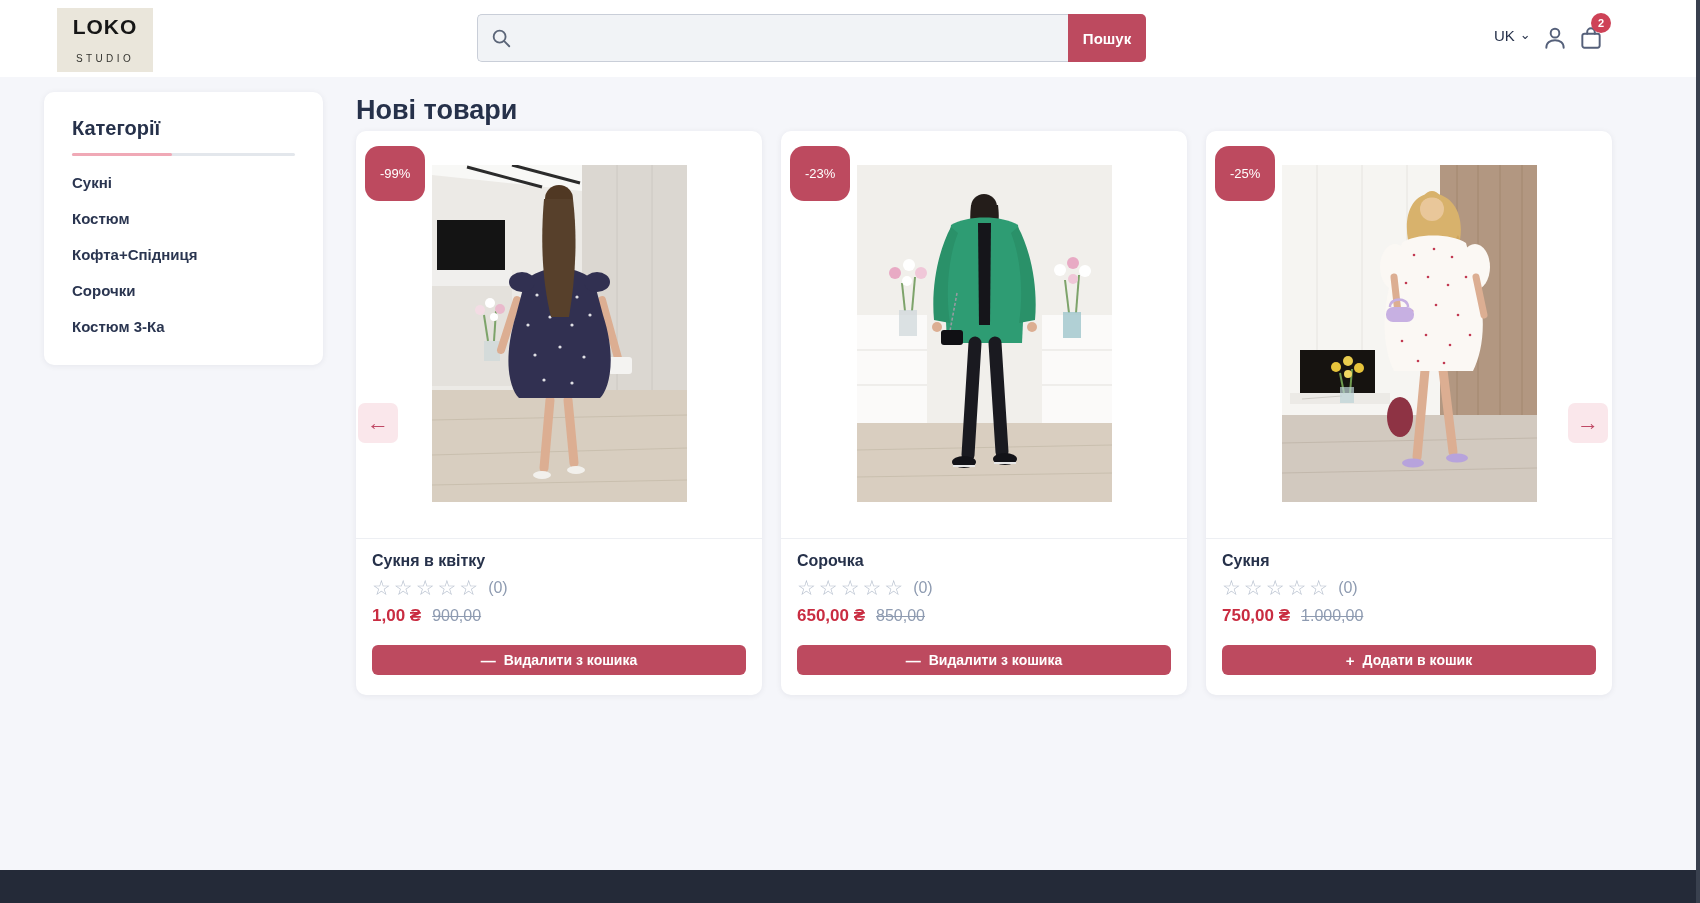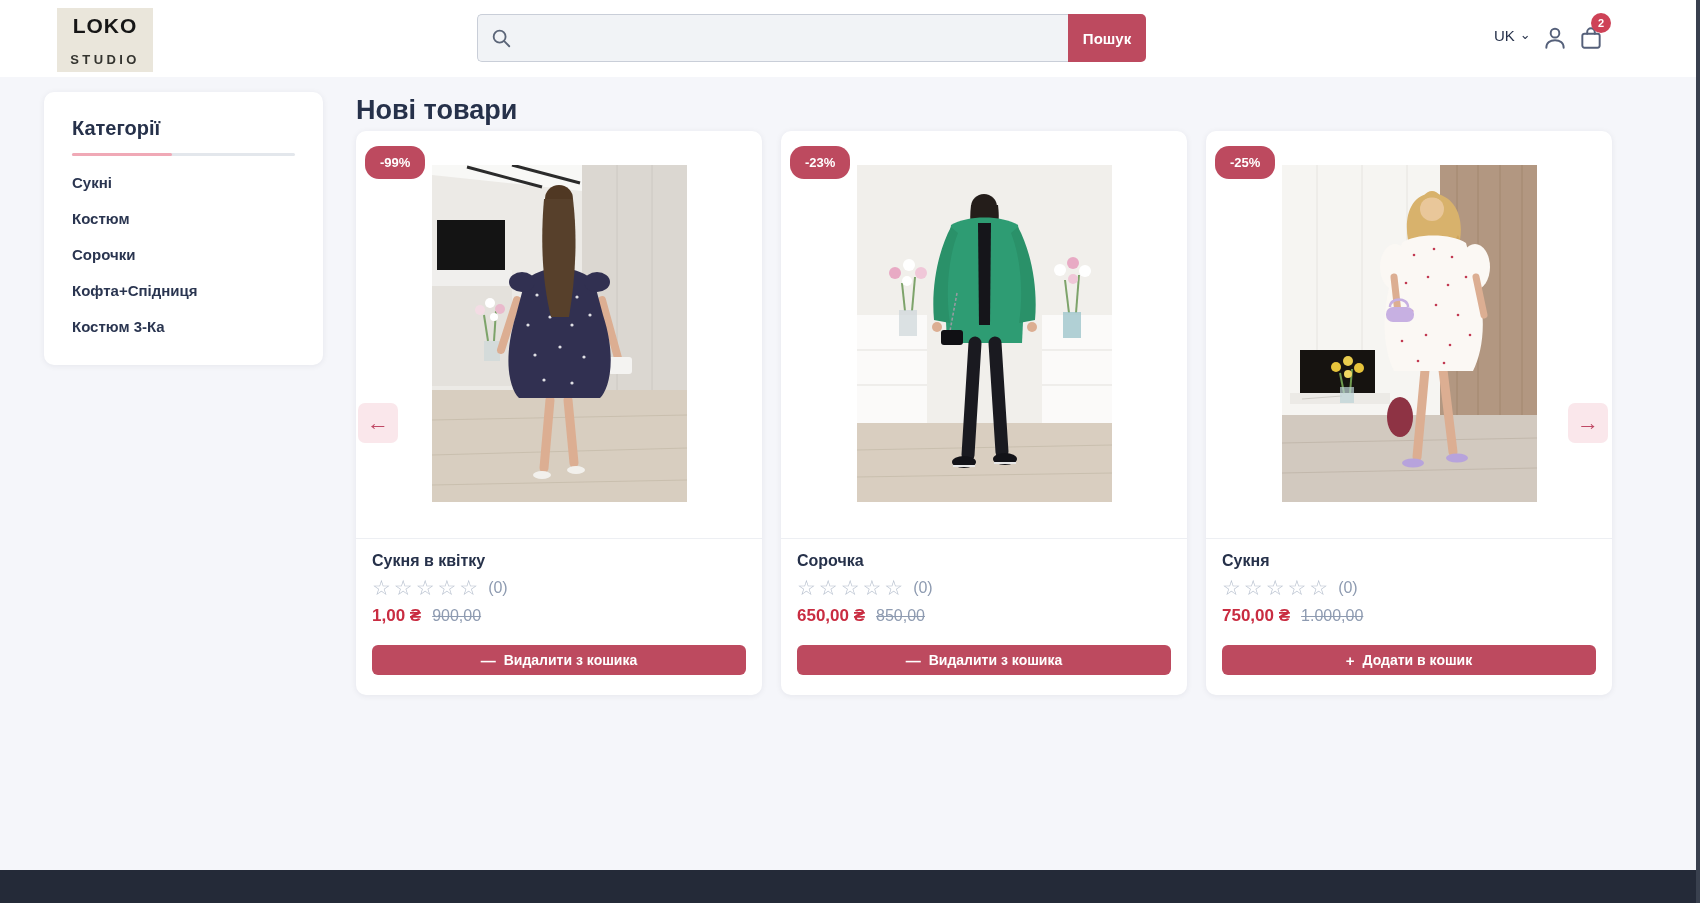--- a/index.html
+++ b/index.html
@@ -5,21 +5,21 @@
   html,body{margin:0;padding:0;}
   body{
     position:relative;width:1700px;height:903px;overflow:hidden;
     background:#f5f6fa;font-family:"Liberation Sans",sans-serif;color:#26314a;
   }
   
   .header{position:absolute;left:0;top:0;width:1700px;height:77px;background:#ffffff;}
   .logo{position:absolute;left:57px;top:8px;width:96px;height:64px;background:#eae6db;
         display:flex;flex-direction:column;align-items:center;justify-content:center;cursor:pointer;}
   .logo-main{font-size:21px;font-weight:bold;letter-spacing:1px;color:#161616;line-height:1;}
-  .logo-sub{font-size:13px;font-weight:bold;letter-spacing:3.4px;color:#34342f;margin-top:17px;line-height:1;}
+  .logo-sub{font-size:10px;font-weight:normal;letter-spacing:3.4px;color:#34342f;margin-top:17px;line-height:1;}
   .search-wrap{position:absolute;left:477px;top:14px;height:36px;display:flex;}
   .search-box{position:relative;}
   .search-input{width:591px;height:48px;box-sizing:border-box;background:#f1f3f6;
         border:1px solid #c9ced8;border-right:none;border-radius:5px 0 0 5px;
         padding:0 14px 0 46px;font-size:15px;color:#26314a;outline:none;font-family:inherit;}
   .search-icon{position:absolute;left:13px;top:13px;width:22px;height:22px;pointer-events:none;}
   .search-btn{width:78px;height:48px;background:#bd4a5f;color:#fff;border:none;
         border-radius:0 5px 5px 0;font-weight:bold;font-size:15px;cursor:pointer;font-family:inherit;}
   .lang{position:absolute;left:1494px;top:27px;display:flex;align-items:flex-start;gap:5px;
         font-size:15px;color:#26314a;cursor:pointer;}
@@ -41,21 +41,21 @@
   .sidebar-item{padding:9px 0 10px;font-size:15px;font-weight:bold;color:#2a3550;cursor:pointer;}
   
   .page-title{position:absolute;left:356px;top:95px;font-size:27px;font-weight:bold;color:#26314a;}
   .card{position:absolute;top:131px;width:406px;height:564px;background:#fff;border-radius:10px;
         box-shadow:0 1px 6px rgba(25,35,60,.07);box-sizing:border-box;}
   .card1{left:356px;} .card2{left:781px;} .card3{left:1206px;}
   .imgwrap{position:relative;height:407px;display:flex;justify-content:center;align-items:flex-start;
         padding-top:34px;box-sizing:border-box;cursor:pointer;}
   .imgwrap svg{width:255px;height:337px;display:block;}
   .badge{position:absolute;left:9px;top:15px;background:#bd4a5f;color:#fff;font-size:13px;
-        font-weight:bold;padding:9px 15px;border-radius:14px;}
+        font-weight:normal;padding:20px 15px;border-radius:14px;}
   .info{border-top:1px solid #edeff3;padding:13px 16px 0;}
   .p-title{font-size:16px;font-weight:bold;color:#26314a;cursor:pointer;}
   .stars{margin-top:7px;display:flex;align-items:center;gap:3px;height:22px;}
   .star{font-size:21px;line-height:22px;color:#b8c1cf;}
   .rating-count{font-size:16px;color:#8e9bb1;margin-left:7px;}
   .price-row{margin-top:7px;display:flex;align-items:baseline;gap:11px;height:20px;}
   .price{font-size:17px;font-weight:bold;color:#c92c41;}
   .old-price{font-size:16px;color:#8e9bb1;text-decoration:line-through;}
   .cart-action{margin-top:19px;width:100%;height:30px;background:#bd4a5f;border:none;border-radius:6px;
         color:#fff;font-size:14px;font-weight:bold;cursor:pointer;font-family:inherit;
@@ -110,22 +110,22 @@
   </button>
   <div class="cart-badge">2</div>
 </div>
 
 <div class="sidebar">
   <div class="sidebar-title">Категорії</div>
   <div class="sidebar-rule"></div>
   <div class="sidebar-list">
     <div class="sidebar-item">Сукні</div>
     <div class="sidebar-item">Костюм</div>
+    <div class="sidebar-item">Кофта+Спідниця</div>
     <div class="sidebar-item">Сорочки</div>
-    <div class="sidebar-item">Кофта+Спідниця</div>
     <div class="sidebar-item">Костюм 3-Ка</div>
   </div>
 </div>
 
 <div class="page-title">Нові товари</div>
 
 <div class="card card1">
   <div class="imgwrap">
     <svg viewBox="0 0 255 337">
       <rect width="255" height="337" fill="#eceae6"></rect>

